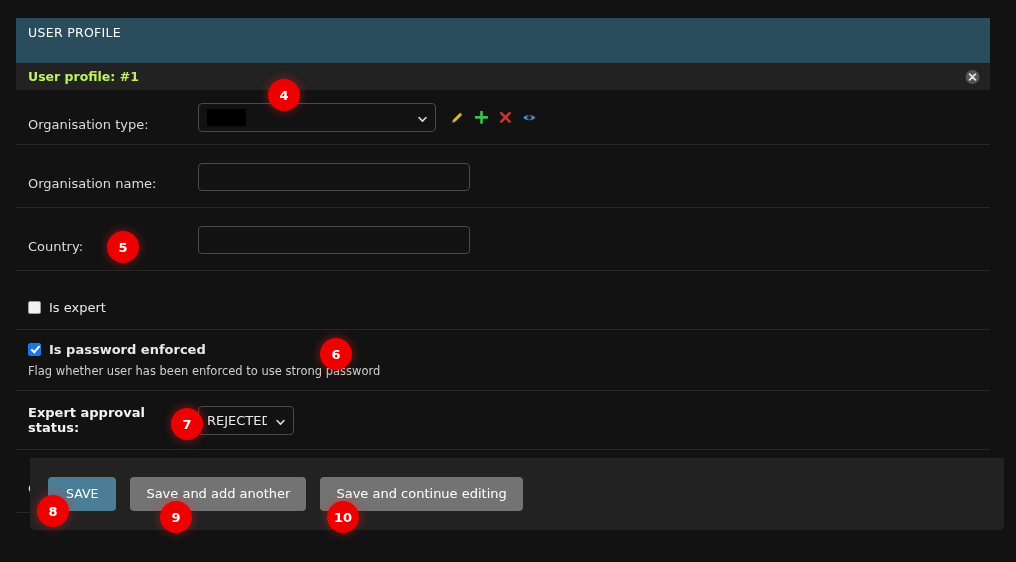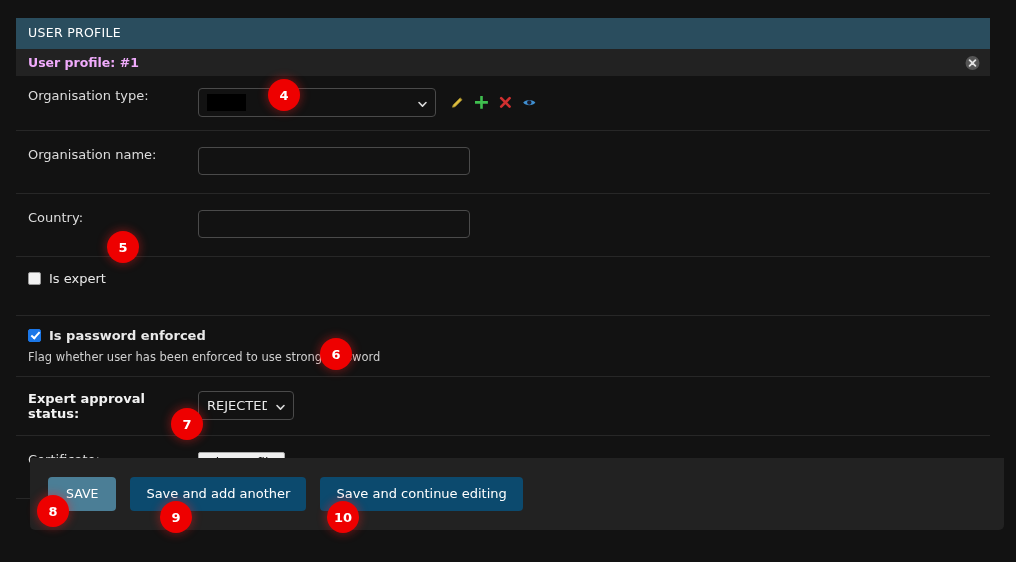--- a/index.html
+++ b/index.html
@@ -29,31 +29,31 @@
     top: 18px;
     width: 974px;
   }
   .module-header {
     background: #2a4d5e;
     color: #ffffff;
     font-size: 12.5px;
     letter-spacing: 0.3px;
     padding: 8px 12px 9px 12px;
     box-sizing: border-box;
-    height: 31px;
+    height: 45px;
     line-height: 14px;
   }
   .subheader {
     background: #222222;
     height: 27px;
     box-sizing: border-box;
     padding: 6px 12px;
     font-size: 12.5px;
     font-weight: bold;
-    color: #f0abfc;
+    color: #bef264;
     position: relative;
   }
   .close-icon {
     position: absolute;
     right: 10px;
     top: 50%;
     transform: translateY(-50%);
     width: 15px;
     height: 15px;
     display: block;
@@ -62,21 +62,21 @@
   
   .form-row {
     position: relative;
     border-bottom: 1px solid #272727;
     background: #121212;
     padding: 0;
     box-sizing: border-box;
   }
   .row-inner {
     display: flex;
-    align-items: flex-start;
+    align-items: flex-end;
     padding: 12px 12px;
     min-height: 30px;
   }
   .flabel {
     width: 170px;
     flex: 0 0 170px;
     color: #dcdcdc;
     font-size: 13px;
   }
   .flabel.bold { font-weight: bold; color: #f2f2f2; }
@@ -223,21 +223,21 @@
     border-radius: 4px;
     color: #ffffff;
     font-family: inherit;
     font-size: 13px;
     height: 34px;
     padding: 0 16px;
     cursor: default;
     line-height: 34px;
   }
   .btn-primary { background: #4b7e96; font-size: 12.5px; padding: 0 18px; }
-  .btn-default { background: #0c4a6e; }
+  .btn-default { background: #737373; }
 
   
   .badge {
     position: absolute;
     width: 32px;
     height: 32px;
     border-radius: 50%;
     background: #ee0000;
     color: #ffffff;
     font-size: 13px;

